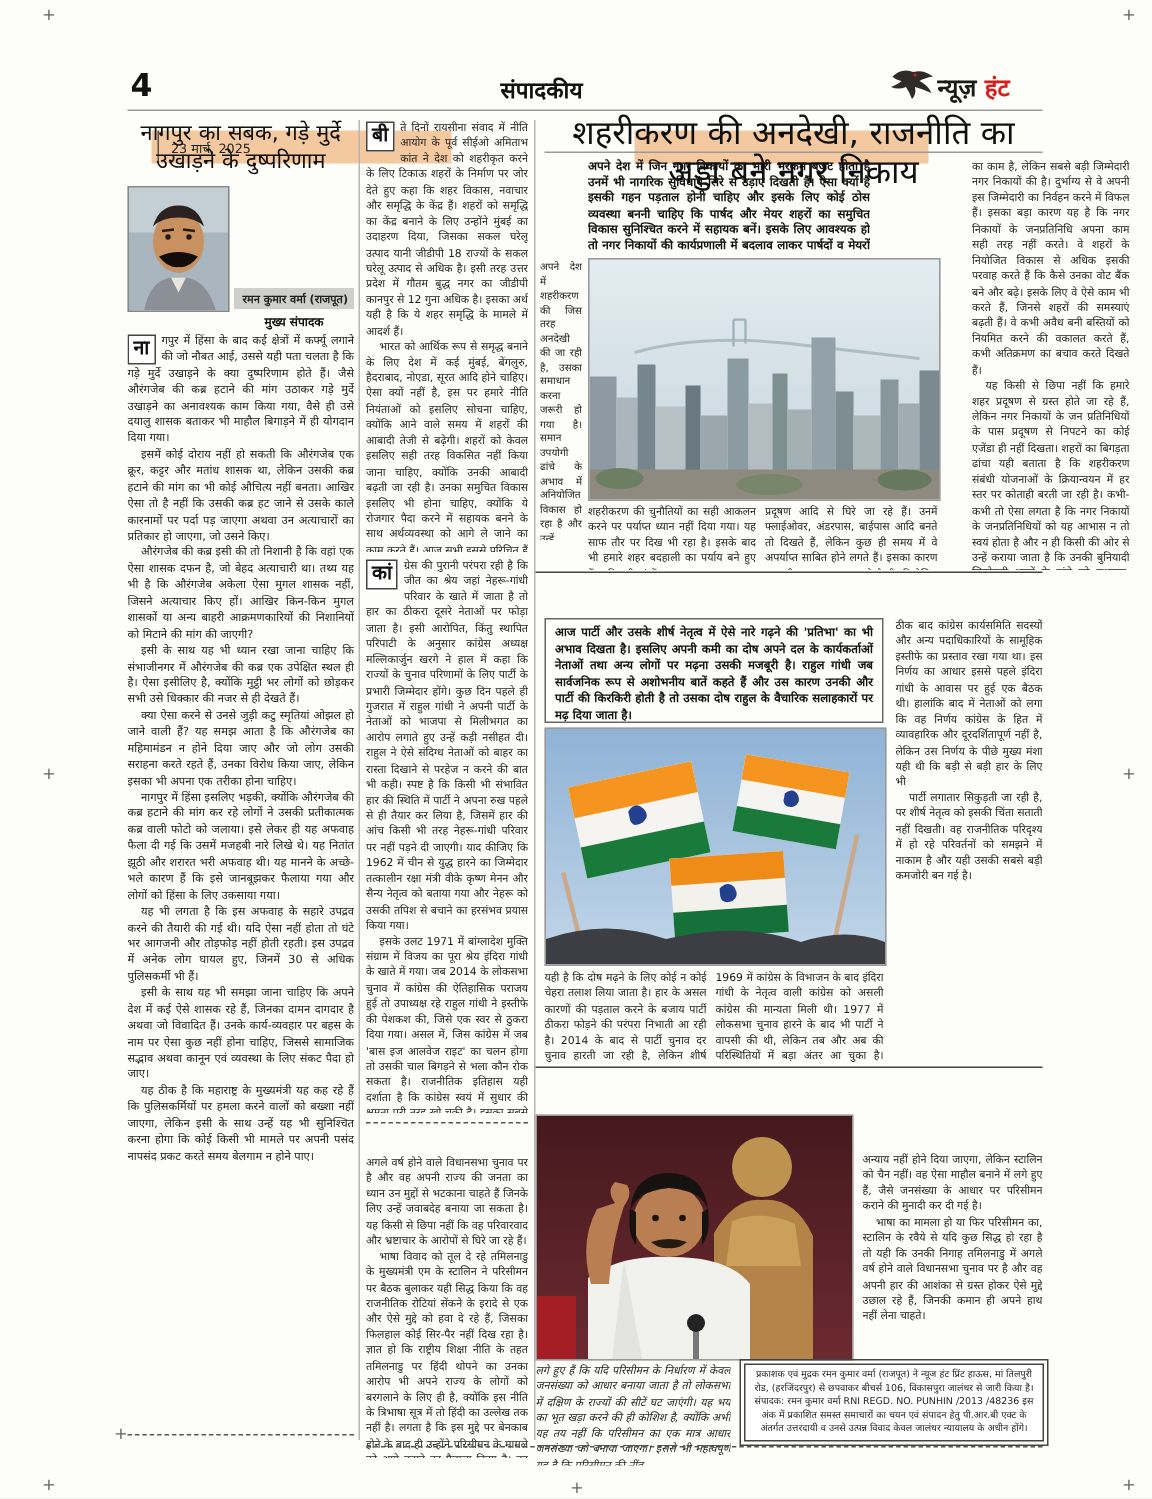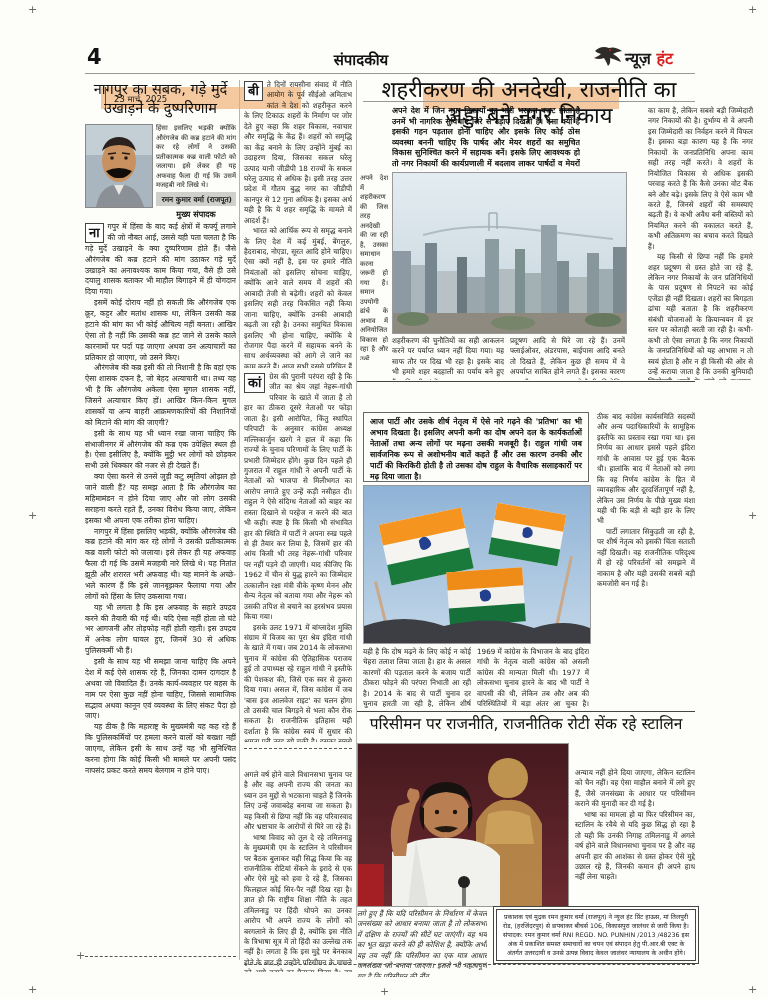--- a/index.html
+++ b/index.html
@@ -90,21 +90,20 @@
         <ellipse cx="33" cy="36" rx="17" ry="21" fill="#c99160"></ellipse>
         <path d="M16 26 Q20 12 33 12 Q46 12 50 26 Q44 20 33 20 Q22 20 16 26 Z" fill="#2b2220"></path>
         <circle cx="26" cy="33" r="1.8" fill="#241a14"></circle>
         <circle cx="40" cy="33" r="1.8" fill="#241a14"></circle>
         <path d="M22 29 L30 28 M36 28 L44 29" stroke="#241a14" stroke-width="1.6"></path>
         <path d="M20 46 Q33 40 46 46 Q40 54 33 53 Q26 54 20 46 Z" fill="#120d0a"></path>
         <path d="M10 82 Q14 62 28 60 L38 60 Q52 62 58 82 Z" fill="#8a9096"></path>
         <path d="M28 60 L33 70 L38 60 Z" fill="#e9e6e0"></path>
       </svg>
     </div>
-    <div class="abs tiny" style="left:71px;top:44px;width:80px;height:66px;overflow:hidden;text-align:justify;">हिंसा इसलिए भड़की क्योंकि औरंगजेब की कब्र हटाने की मांग कर रहे लोगों ने उसकी प्रतीकात्मक कब्र वाली फोटो को जलाया। इसे लेकर ही यह अफवाह फैला दी गई कि उसमें मजहबी नारे लिखे थे।</div>
     <div class="abs byline-bar" style="left:71px;top:112px;width:72px;">रमन कुमार वर्मा (राजपूत)</div>
     <div class="abs byline-role" style="left:71px;top:126px;width:80px;">मुख्य संपादक</div>
 
     <div class="abs body" style="left:0;top:142px;width:151px;height:730px;">
       <p class="first"><span class="dropcap">ना</span><span>गपुर में हिंसा के बाद कई क्षेत्रों में कर्फ्यू लगाने की जो नौबत आई, उससे यही पता चलता है कि गड़े मुर्दे उखाड़ने के क्या दुष्परिणाम होते हैं। जैसे औरंगजेब की कब्र हटाने की मांग उठाकर गड़े मुर्दे उखाड़ने का अनावश्यक काम किया गया, वैसे ही उसे दयालु शासक बताकर भी माहौल बिगाड़ने में ही योगदान दिया गया।</span></p>
       <p>इसमें कोई दोराय नहीं हो सकती कि औरंगजेब एक क्रूर, कट्टर और मतांध शासक था, लेकिन उसकी कब्र हटाने की मांग का भी कोई औचित्य नहीं बनता। आखिर ऐसा तो है नहीं कि उसकी कब्र हट जाने से उसके काले कारनामों पर पर्दा पड़ जाएगा अथवा उन अत्याचारों का प्रतिकार हो जाएगा, जो उसने किए।</p>
       <p>औरंगजेब की कब्र इसी की तो निशानी है कि वहां एक ऐसा शासक दफन है, जो बेहद अत्याचारी था। तथ्य यह भी है कि औरंगजेब अकेला ऐसा मुगल शासक नहीं, जिसने अत्याचार किए हों। आखिर किन-किन मुगल शासकों या अन्य बाहरी आक्रमणकारियों की निशानियों को मिटाने की मांग की जाएगी?</p>
       <p>इसी के साथ यह भी ध्यान रखा जाना चाहिए कि संभाजीनगर में औरंगजेब की कब्र एक उपेक्षित स्थल ही है। ऐसा इसीलिए है, क्योंकि मुट्ठी भर लोगों को छोड़कर सभी उसे धिक्कार की नजर से ही देखते हैं।</p>
       <p>क्या ऐसा करने से उनसे जुड़ी कटु स्मृतियां ओझल हो जाने वाली हैं? यह समझ आता है कि औरंगजेब का महिमामंडन न होने दिया जाए और जो लोग उसकी सराहना करते रहते हैं, उनका विरोध किया जाए, लेकिन इसका भी अपना एक तरीका होना चाहिए।</p>
       <p>नागपुर में हिंसा इसलिए भड़की, क्योंकि औरंगजेब की कब्र हटाने की मांग कर रहे लोगों ने उसकी प्रतीकात्मक कब्र वाली फोटो को जलाया। इसे लेकर ही यह अफवाह फैला दी गई कि उसमें मजहबी नारे लिखे थे। यह नितांत झूठी और शरारत भरी अफवाह थी। यह मानने के अच्छे-भले कारण हैं कि इसे जानबूझकर फैलाया गया और लोगों को हिंसा के लिए उकसाया गया।</p>
@@ -219,21 +218,20 @@
 
   <div class="abs body small" style="left:363px;top:647px;width:108px;height:62px;">यही है कि दोष मढ़ने के लिए कोई न कोई चेहरा तलाश लिया जाता है। हार के असल कारणों की पड़ताल करने के बजाय पार्टी ठीकरा फोड़ने की परंपरा निभाती आ रही है। 2014 के बाद से पार्टी चुनाव दर चुनाव हारती जा रही है, लेकिन शीर्ष नेतृत्व की जवाबदेही कभी तय नहीं होती।</div>
   <div class="abs body small" style="left:477px;top:647px;width:112px;height:62px;">1969 में कांग्रेस के विभाजन के बाद इंदिरा गांधी के नेतृत्व वाली कांग्रेस को असली कांग्रेस की मान्यता मिली थी। 1977 में लोकसभा चुनाव हारने के बाद भी पार्टी ने वापसी की थी, लेकिन तब और अब की परिस्थितियों में बड़ा अंतर आ चुका है। 1971 जैसी जीत की उम्मीद अब नेताओं को भी नहीं रह गई है।</div>
 
   <div class="abs body small" style="left:597px;top:412px;width:98px;height:297px;">
     <p class="first">ठीक बाद कांग्रेस कार्यसमिति सदस्यों और अन्य पदाधिकारियों के सामूहिक इस्तीफे का प्रस्ताव रखा गया था। इस निर्णय का आधार इससे पहले इंदिरा गांधी के आवास पर हुई एक बैठक थी। हालांकि बाद में नेताओं को लगा कि वह निर्णय कांग्रेस के हित में व्यावहारिक और दूरदर्शितापूर्ण नहीं है, लेकिन उस निर्णय के पीछे मुख्य मंशा यही थी कि बड़ी से बड़ी हार के लिए भी</p>
     <p>पार्टी लगातार सिकुड़ती जा रही है, पर शीर्ष नेतृत्व को इसकी चिंता सताती नहीं दिखती। वह राजनीतिक परिदृश्य में हो रहे परिवर्तनों को समझने में नाकाम है और यही उसकी सबसे बड़ी कमजोरी बन गई है।</p>
   </div>
 
   <div class="abs rule" style="left:357px;top:711px;width:338px;"></div>
-  <div class="abs hl hl3" style="left:357px;top:715px;width:338px;">परिसीमन पर राजनीति, राजनीतिक रोटी सेंक रहे स्टालिन</div>
 
   <div class="abs photo" style="left:357px;top:743px;width:210px;height:162px;border:1px solid #999;">
     <svg width="210" height="162" viewBox="0 0 210 162">
       <defs>
         <linearGradient id="bg4" x1="0" y1="0" x2="0" y2="1">
           <stop offset="0" stop-color="#45191e"></stop>
             <stop offset="1" stop-color="#6b2a30"></stop>
         </linearGradient>
       </defs>
       <rect width="210" height="162" fill="url(#bg4)"></rect>

